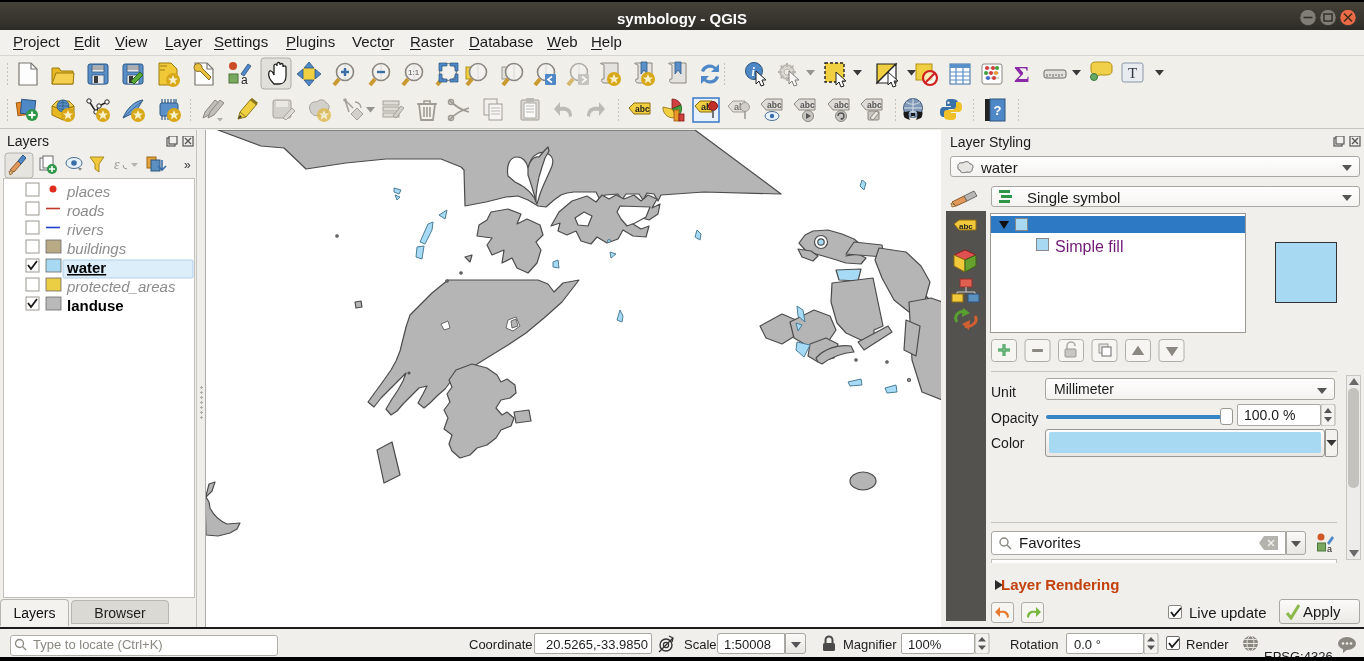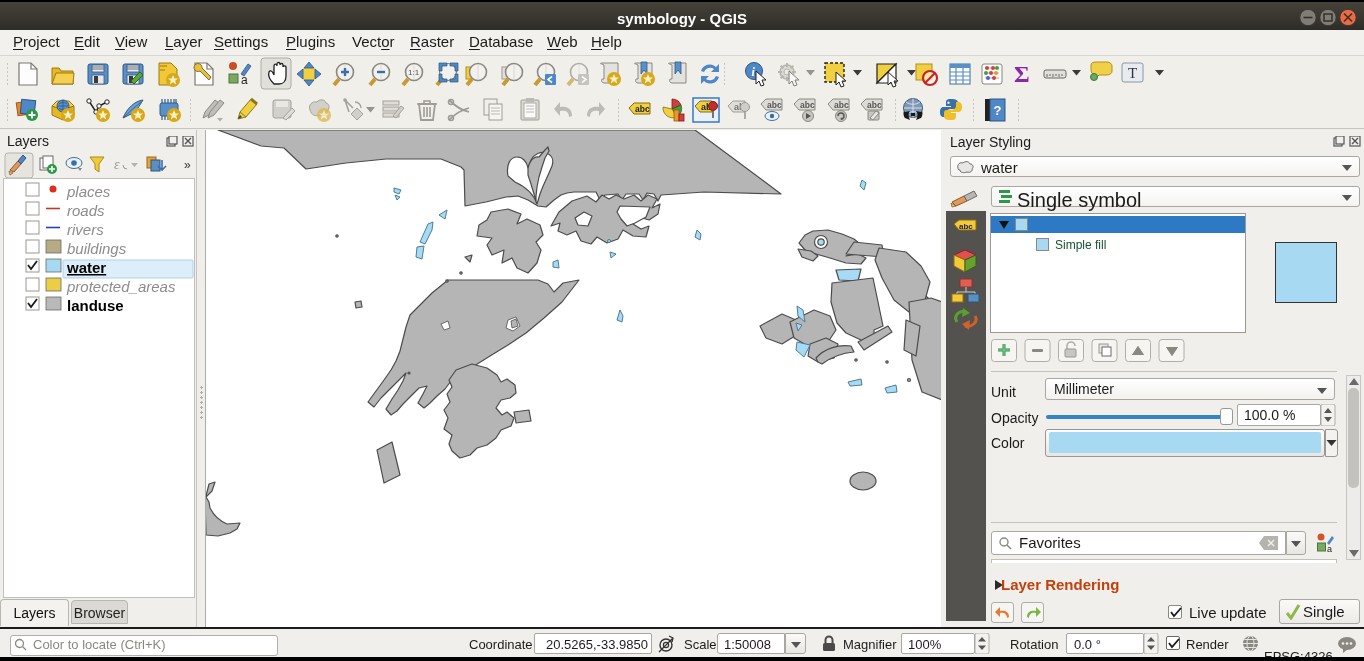--- a/index.html
+++ b/index.html
@@ -507,21 +507,21 @@
       <circle cx="50" cy="11" r="3.5" fill="#e02c1e"></circle>
       <path d="M43,30.5 L57,30.5" stroke="#c0392b" stroke-width="1.6"></path>
       <path d="M43,49.5 L57,49.5" stroke="#2040c8" stroke-width="1.6"></path>
       <rect x="43" y="62" width="15" height="13" fill="#b8aa84" stroke="#6a6a6a" stroke-width="0.8"></rect>
       <rect x="43" y="81" width="15" height="13" fill="#a8d9f2" stroke="#6a6a6a" stroke-width="0.8"></rect>
       <rect x="43" y="100" width="15" height="13" fill="#ecce44" stroke="#6a6a6a" stroke-width="0.8"></rect>
       <rect x="43" y="119" width="15" height="13" fill="#b9b9b9" stroke="#6a6a6a" stroke-width="0.8"></rect>
     </svg>
 
     <div class="abs" style="left:0px; top:469px; width:69px; height:27px; background:#f4f2ee; border:1px solid #b8b6b0; border-bottom:none; border-radius:4px 4px 0 0; text-align:center; font-size:14px; color:#111; padding-top:5px;">Layers</div>
-    <div class="abs" style="left:71px; top:470px; width:57px; height:24px; background:#dbd9d3; border:1px solid #b8b6b0; border-radius:4px 4px 0 0; text-align:center; font-size:14px; color:#222; padding-top:4px;">Browser</div>
+    <div class="abs" style="left:71px; top:470px; width:98px; height:24px; background:#dbd9d3; border:1px solid #b8b6b0; border-radius:4px 4px 0 0; text-align:center; font-size:14px; color:#222; padding-top:4px;">Browser</div>
   </div>
   <div class="abs" id="map">
   <svg width="736" height="497" viewBox="0 0 736 497">
     <g fill="#b5b5b5" stroke="#4c4c4c" stroke-width="1.2" stroke-linejoin="round">
 
       <path d="M12,0 L489,0 L575,64 L498,62 L455,65 L452,71 L448,64 L441,63 L437,70 L433,64 L420,64 L416,70 L412,64 L399,65 L394,70 L390,62 L368,62 L361,63 L355,65 L348,70 L340,77 L332,76 L322,70 L312,66 L300,67 L280,72 L259,76 L258,40 L255,37 L235,29 L180,29 L140,33 L100,39 L78,18 L55,16 Z"></path>
 
       <path d="M302,46 C300,35 304,27 311,27 C317,27 321,32 322,38 L325,30 C328,24 335,21 340,23 C346,25 348,30 346,36 C342,46 337,55 334,64 L331,74 C328,65 320,57 309,52 Z" fill="#fff"></path>
 
       <path d="M322,38 C324,30 328,26 333,27 L339,20 342,17 343,21 339,28 336,37 333,47 331,57 330,66 330,71 328,64 325,54 322,45 Z"></path>
@@ -626,21 +626,21 @@
       <path d="M14,8 L24,3 L27,8 L17,13 Z" fill="#b8b6b2" stroke="#6a6a6a"></path>
       <path d="M1,15 L6,18 L2,19 Z" fill="#e8c87e" stroke="#8a5a28" stroke-width="0.8"></path>
     </svg>
 
     <div class="abs inbox" style="left:50px; top:56px; width:369px; height:21px; border-radius:3px; background:linear-gradient(#fff,#f4f3f0);"></div>
     <svg class="abs" style="left:57px; top:60px;" width="16" height="13" viewBox="0 0 16 13">
       <rect x="1" y="0" width="11" height="3" fill="#2d9647"></rect>
       <rect x="3" y="5" width="11" height="3" fill="#2d9647"></rect>
       <rect x="1" y="10" width="11" height="3" fill="#2d9647"></rect>
     </svg>
-    <div class="abs" style="left:76px; top:59px; font-size:20px; color:#1a1a1a;text-align:center;">Single symbol</div>
+    <div class="abs" style="left:86px; top:59px; font-size:15px; color:#1a1a1a;text-align:center;">Single symbol</div>
     <svg class="abs" style="left:400px; top:64px;" width="12" height="8">
         <path d="M1,1 L11,1 L6,7 Z" fill="#555"></path>
       </svg>
 
     <div class="abs" style="left:5px; top:81px; width:40px; height:410px; background:#54524e;"></div>
     <svg class="abs" style="left:10px; top:88px;" width="30" height="120" viewBox="0 0 30 120">
       <path d="M3,6 L8,2 L25,2 L25,12 L8,12 Z" fill="#f3c93c" stroke="#8a6a10"></path>
       <text x="8" y="10.5" font-size="8" font-weight="bold" fill="#222">abc</text>
       <g transform="translate(0,30)">
         <path d="M14,2 L25,7 L14,12 L3,7 Z" fill="#e05050" stroke="#902020"></path>
@@ -662,21 +662,21 @@
     </svg>
 
     <div class="abs" style="left:49px; top:83px; width:256px; height:120px; background:#fff; border:1px solid #9a9892;"></div>
     <div class="abs" style="left:50px; top:86px; width:254px; height:17px; background:#2e79c4;"></div>
     <svg class="abs" style="left:56px; top:90px;" width="14" height="10">
         <path d="M2,1 L12,1 L7,9 Z" fill="#111"></path>
       </svg>
     <div class="abs" style="left:74px; top:88px; width:13px; height:13px; background:#a8d9f2; border:1px solid #888;"></div>
     <div class="abs" style="left:95px; top:88px; font-size:14px; font-weight:bold; color:#fff;margin-top:18px;">Fill</div>
     <div class="abs" style="left:95px; top:108px; width:13px; height:13px; background:#a8d9f2; border:1px solid #888;"></div>
-    <div class="abs" style="left:114px; top:108px; font-size:12px; color:#14532d;">Simple fill</div>
+    <div class="abs" style="left:114px; top:108px; font-size:16px; color:#701a75;">Simple fill</div>
 
     <div class="abs" style="left:334px; top:112px; width:62px; height:61px; background:#a8d9f2; border:1px solid #333;"></div>
 
     <svg class="abs" style="left:50px; top:209px;" width="200" height="23" viewBox="0 0 200 23">
       <g>
         <rect x="0.5" y="0.5" width="25" height="22" rx="3" fill="#f6f5f2" stroke="#b0aea8"></rect>
         <rect x="34" y="0.5" width="25" height="22" rx="3" fill="#f6f5f2" stroke="#b0aea8"></rect>
         <rect x="67.5" y="0.5" width="25" height="22" rx="3" fill="#f6f5f2" stroke="#b0aea8"></rect>
         <rect x="101" y="0.5" width="25" height="22" rx="3" fill="#f6f5f2" stroke="#b0aea8"></rect>
         <rect x="134.5" y="0.5" width="25" height="22" rx="3" fill="#f6f5f2" stroke="#b0aea8"></rect>
@@ -770,29 +770,29 @@
 
     <div class="abs" style="left:227px; top:475px; width:14px; height:14px; background:#fff; border:1px solid #8a8880; border-radius:2px;"></div>
     <svg class="abs" style="left:229px; top:477px;" width="12" height="11">
         <path d="M1,5 L4,9 L11,1" stroke="#1a1a1a" stroke-width="1.8" fill="none"></path>
       </svg>
     <div class="abs" style="left:248px; top:474px; font-size:15px; color:#1a1a1a;">Live update</div>
     <div class="abs" style="left:338px; top:469px; width:81px; height:25px; background:linear-gradient(#fbfaf8,#eceae6); border:1px solid #a9a7a1; border-radius:3px;"></div>
     <svg class="abs" style="left:344px; top:474px;" width="16" height="16" viewBox="0 0 16 16">
       <path d="M2,9 L6,14 L14,1" stroke="#8db84a" stroke-width="3" fill="none"></path>
     </svg>
-    <div class="abs" style="left:362px; top:473px; font-size:15px; color:#1a1a1a;">Single</div>
+    <div class="abs" style="left:362px; top:473px; font-size:15px; color:#1a1a1a;">Apply</div>
   </div>
   <div class="abs" id="statusbar">
     <div class="abs" style="left:10px; top:6px; width:268px; height:21px; background:#fff; border:1px solid #b0aea8; border-radius:3px;"></div>
     <svg class="abs" style="left:14px; top:9px;" width="13" height="13" viewBox="0 0 13 13">
       <circle cx="5.5" cy="5.5" r="4" fill="none" stroke="#8a8880" stroke-width="1.3"></circle>
       <path d="M8.5,8.5 L12,12" stroke="#8a8880" stroke-width="1.3"></path>
     </svg>
-    <div class="abs" style="left:33px; top:8px; color:#8a8880; font-size:13px;">Color to locate (Ctrl+K)</div>
+    <div class="abs" style="left:33px; top:8px; color:#8a8880; font-size:13px;">Type to locate (Ctrl+K)</div>
     <div class="abs" style="left:469px; top:8px;">Coordinate</div>
     <div class="abs inbox" style="left:534px; top:4px; width:118px; height:21px;"></div>
     <div class="abs" style="left:546px; top:8px;">20.5265,-33.9850</div>
     <svg class="abs" style="left:657px; top:6px;" width="18" height="18" viewBox="0 0 18 18">
       <circle cx="9" cy="10" r="6" fill="none" stroke="#333" stroke-width="1.4"></circle>
       <circle cx="9" cy="10" r="2.6" fill="none" stroke="#333" stroke-width="1.2"></circle>
       <path d="M2,17 L16,3 M12,1 L16,3 L15,7" stroke="#333" stroke-width="1.3" fill="none"></path>
     </svg>
     <div class="abs" style="left:684px; top:8px;text-align:center;">Scale</div>
     <div class="abs inbox" style="left:717px; top:4px; width:68px; height:21px; border-radius:3px 0 0 3px;"></div>

